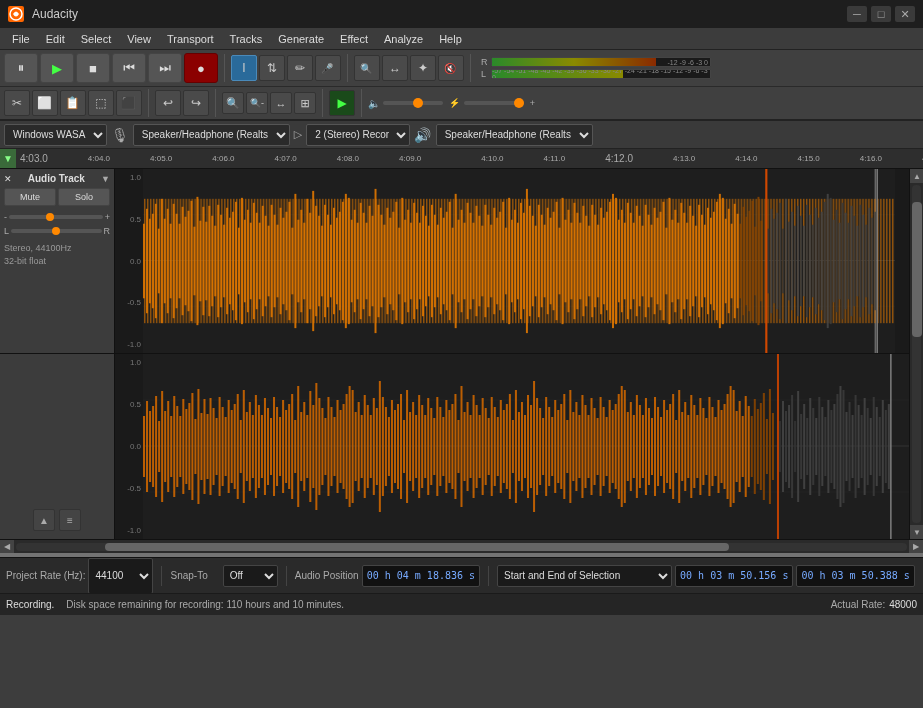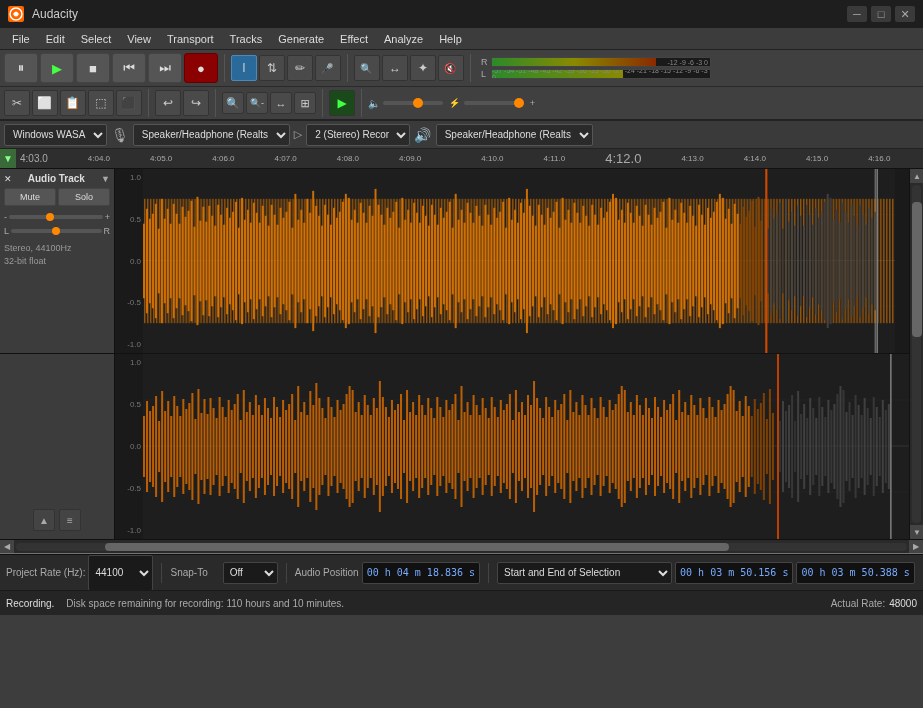--- a/index.html
+++ b/index.html
@@ -48,21 +48,21 @@
     .hscroll-track { flex: 1; height: 8px; background: #333; margin: 0 2px; border-radius: 4px; position: relative; }
     .hscroll-thumb { height: 8px; background: #666; border-radius: 4px; position: absolute; left: 10%; width: 70%; }
 
     
     .vscrollbar { width: 14px; background: #2a2a2a; display: flex; flex-direction: column; border-left: 1px solid #111; }
     .vscroll-btn { width: 14px; height: 14px; background: #444; display: flex; align-items: center; justify-content: center; font-size: 8px; color: #aaa; cursor: pointer; }
     .vscroll-track { flex: 1; background: #333; margin: 2px; border-radius: 4px; position: relative; }
     .vscroll-thumb { width: 10px; height: 40%; background: #666; border-radius: 4px; position: absolute; top: 5%; left: 0; }
 
     
-    .statusbar { background: #2a2a2a; height: 62px; border-top: 1px solid #737373; display: flex; flex-direction: column; }
+    .statusbar { background: #2a2a2a; height: 62px; border-top: 4px solid #737373; display: flex; flex-direction: column; }
 
     
     .zoom-btn { width: 22px; height: 22px; background: #4a4a4a; border: 1px solid #333; border-radius: 2px; display: flex; align-items: center; justify-content: center; cursor: pointer; color: #ccc; font-size: 11px; }
 
     .main-layout { display: flex; flex-direction: column; }
 
     
     .tools-row { display: flex; align-items: center; gap: 2px; padding: 2px 4px; background: #404040; border-bottom: 1px solid #222; }
   </style>
 </head>
@@ -211,21 +211,21 @@
       <div style="display:flex;width:100%;align-items:center;padding-left:4px;gap:0;">
         <span style="font-size:10px;color:#aaa;margin-right:40px;">4:03.0</span>
         <span style="font-size:8px;color:#aaa;margin-right:40px;">4:04.0</span>
         <span style="font-size:8px;color:#aaa;margin-right:40px;">4:05.0</span>
         <span style="font-size:8px;color:#aaa;margin-right:40px;">4:06.0</span>
         <span style="font-size:8px;color:#aaa;margin-right:40px;">4:07.0</span>
         <span style="font-size:8px;color:#aaa;margin-right:40px;">4:08.0</span>
         <span style="font-size:8px;color:#aaa;margin-right:60px;">4:09.0</span>
         <span style="font-size:8px;color:#aaa;margin-right:40px;">4:10.0</span>
         <span style="font-size:8px;color:#aaa;margin-right:40px;">4:11.0</span>
-        <span style="font-size:13px;color:#aaa;margin-right:40px;">4:12.0</span>
+        <span style="font-size:10px;color:#aaa;margin-right:40px;">4:12.0</span>
         <span style="font-size:8px;color:#aaa;margin-right:40px;">4:13.0</span>
         <span style="font-size:8px;color:#aaa;margin-right:40px;">4:14.0</span>
         <span style="font-size:8px;color:#aaa;margin-right:40px;">4:15.0</span>
         <span style="font-size:8px;color:#aaa;margin-right:40px;">4:16.0</span>
         <span style="font-size:8px;color:#aaa;margin-right:40px;">4:17.0</span>
 
       </div>
     </div>
   </div>
 

